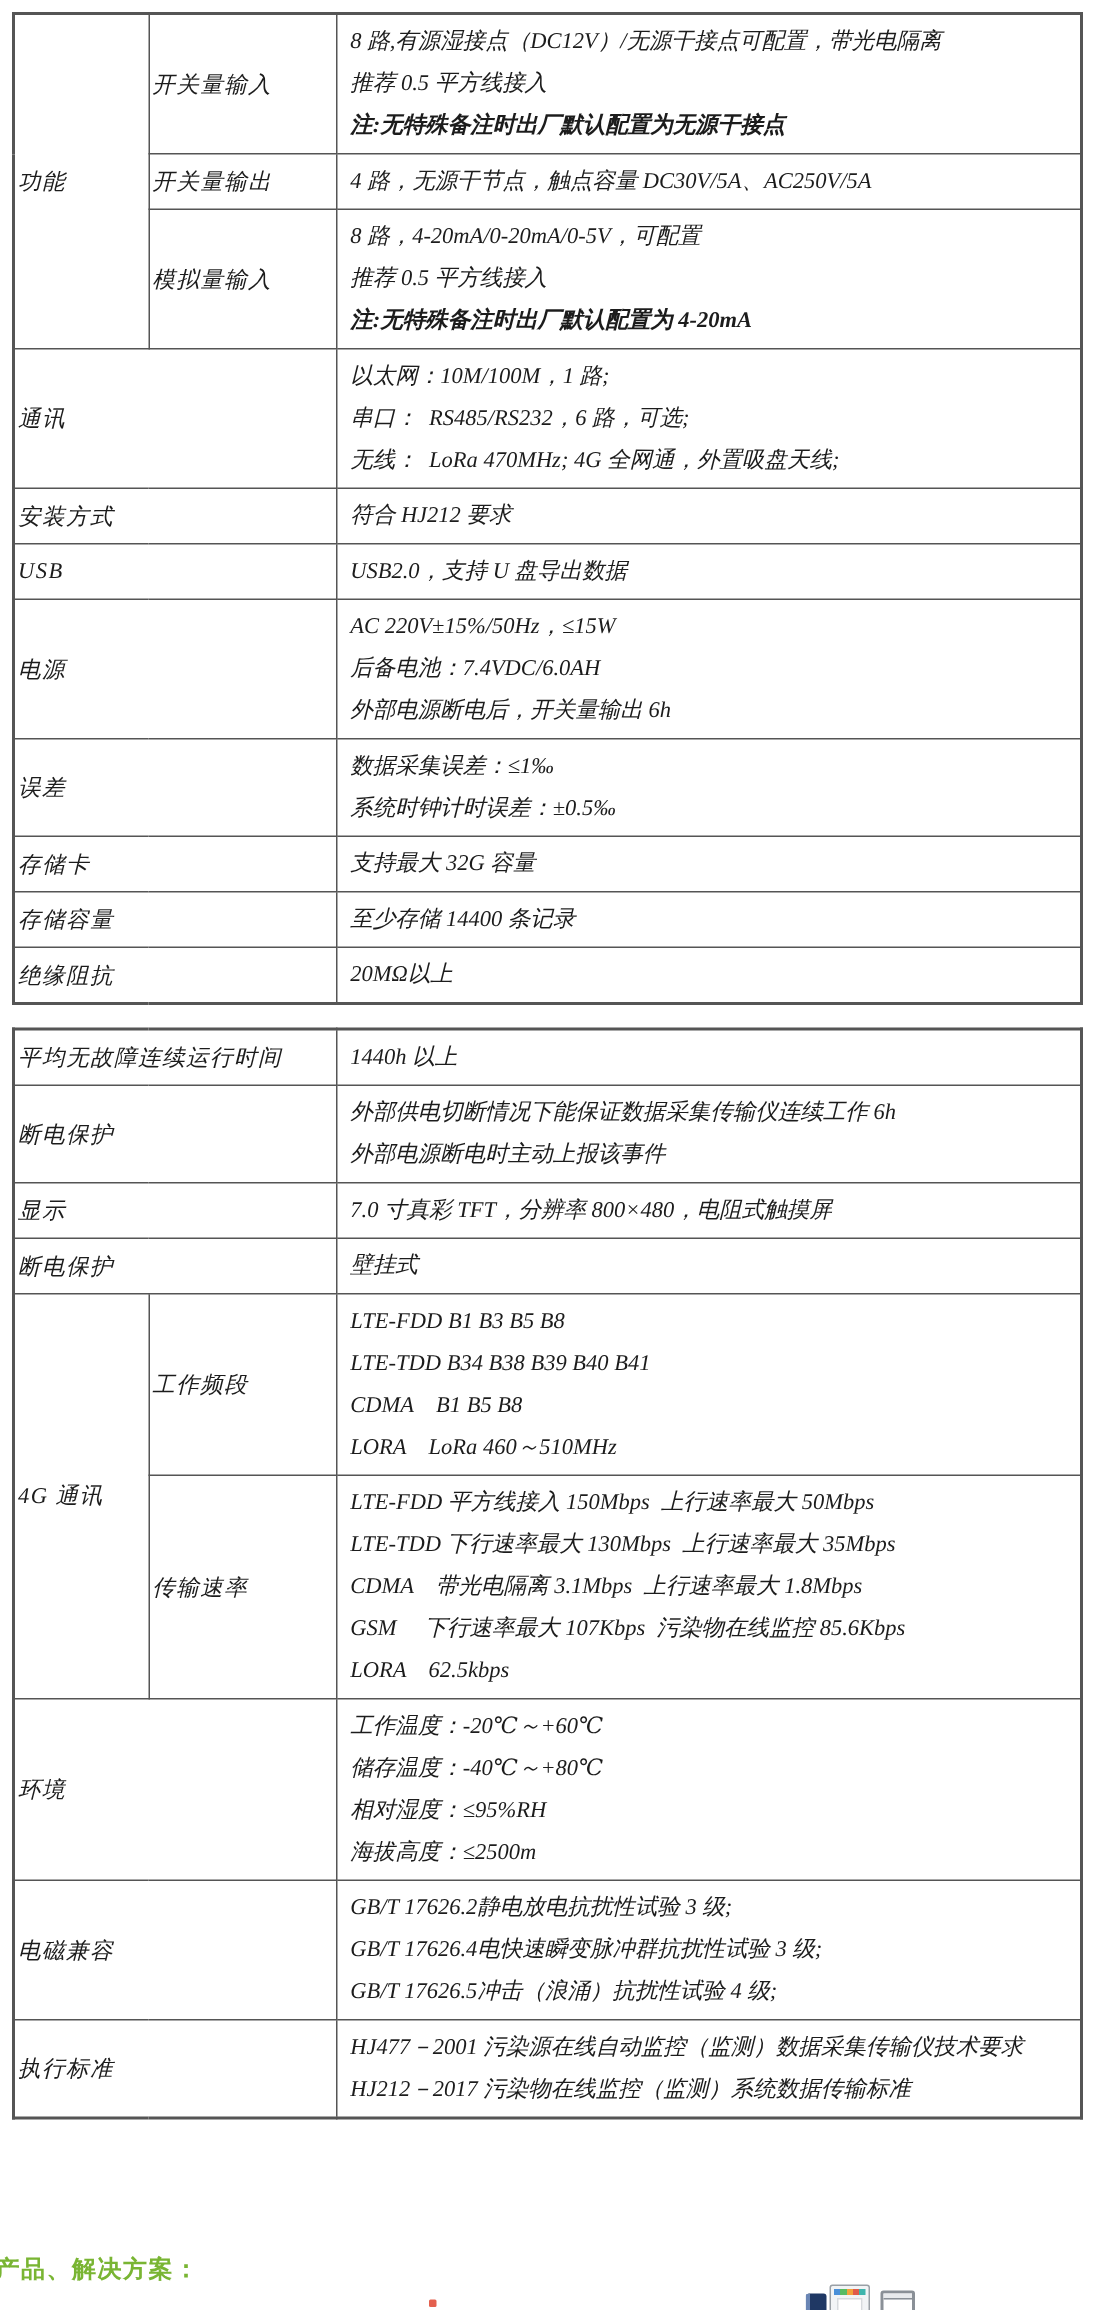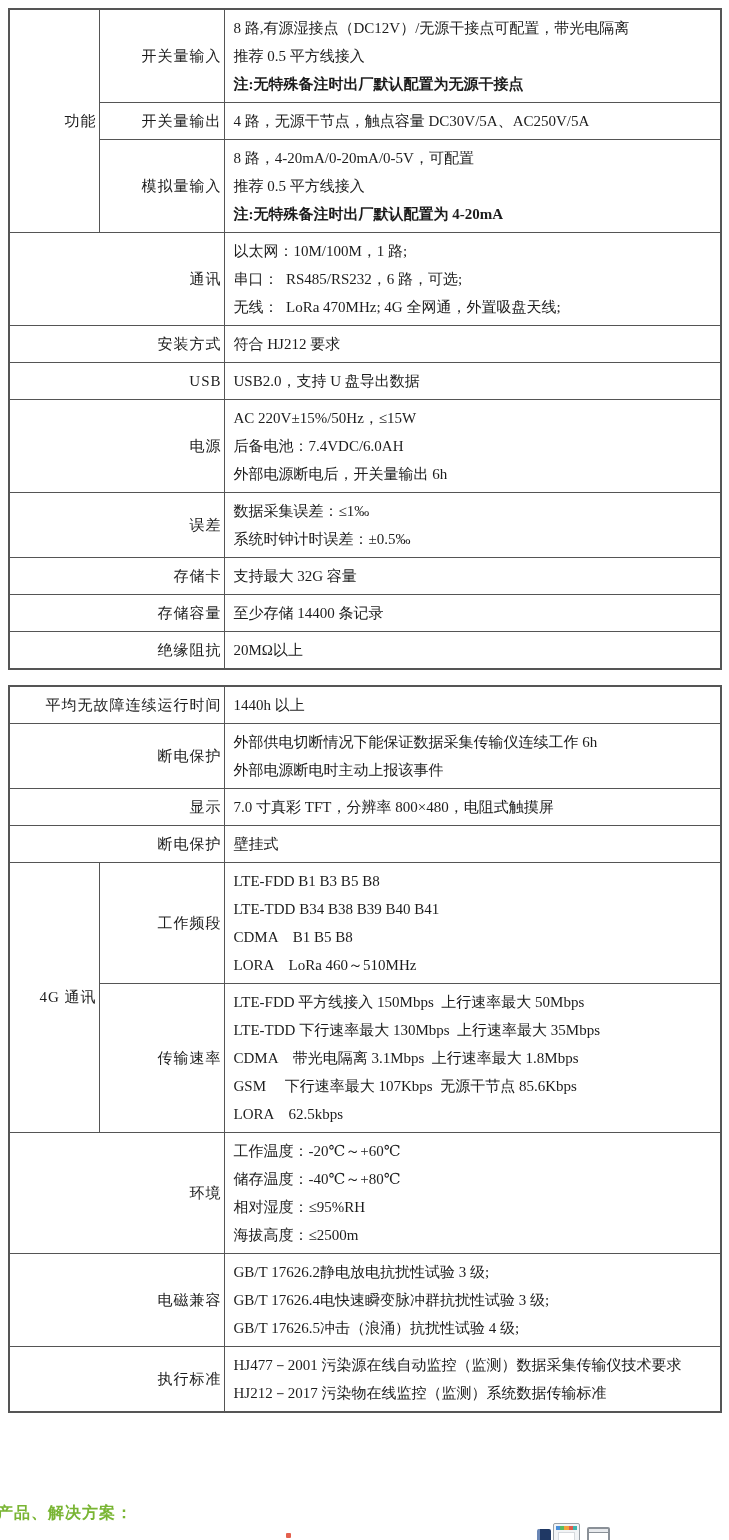--- a/index.html
+++ b/index.html
@@ -11,23 +11,24 @@
   }
   .page{padding:8px 7px 0 8px;}
   table.spec{
     width:714px;table-layout:fixed;border-collapse:collapse;
     border:2px solid var(--border,#555);
     margin-bottom:15px;
   }
   table.spec td{
     border:1.5px solid var(--border,#555);
     vertical-align:middle;
+    font-style:italic;
   }
   td.lbl{
-    text-align:right;
+    text-align:left;
     padding:4px 2px;
     letter-spacing:1px;
   }
   td.val{padding:4px 10px 4px 9px;}
   .line{line-height:28px;white-space:pre-wrap;}
   .line.bold{font-weight:bold;}
   .footer-heading{
     position:absolute;left:-3px;top:1503px;
     color:var(--accent-green,#79b533);
     font-weight:bold;font-size:16px;
@@ -197,21 +198,21 @@
             <div class="line">CDMA    B1 B5 B8</div>
             <div class="line">LORA    LoRa 460～510MHz</div>
           </td>
         </tr>
         <tr>
           <td class="lbl">传输速率</td>
           <td class="val">
             <div class="line">LTE-FDD 平方线接入 150Mbps  上行速率最大 50Mbps</div>
             <div class="line">LTE-TDD 下行速率最大 130Mbps  上行速率最大 35Mbps</div>
             <div class="line">CDMA    带光电隔离 3.1Mbps  上行速率最大 1.8Mbps</div>
-            <div class="line">GSM     下行速率最大 107Kbps  无源干节点 85.6Kbps</div>
+            <div class="line">GSM     下行速率最大 107Kbps  污染物在线监控 85.6Kbps</div>
             <div class="line">LORA    62.5kbps</div>
           </td>
         </tr>
         <tr>
           <td class="lbl" colspan="2">环境</td>
           <td class="val">
             <div class="line">工作温度：-20℃～+60℃</div>
             <div class="line">储存温度：-40℃～+80℃</div>
             <div class="line">相对湿度：≤95%RH</div>
             <div class="line">海拔高度：≤2500m</div>

